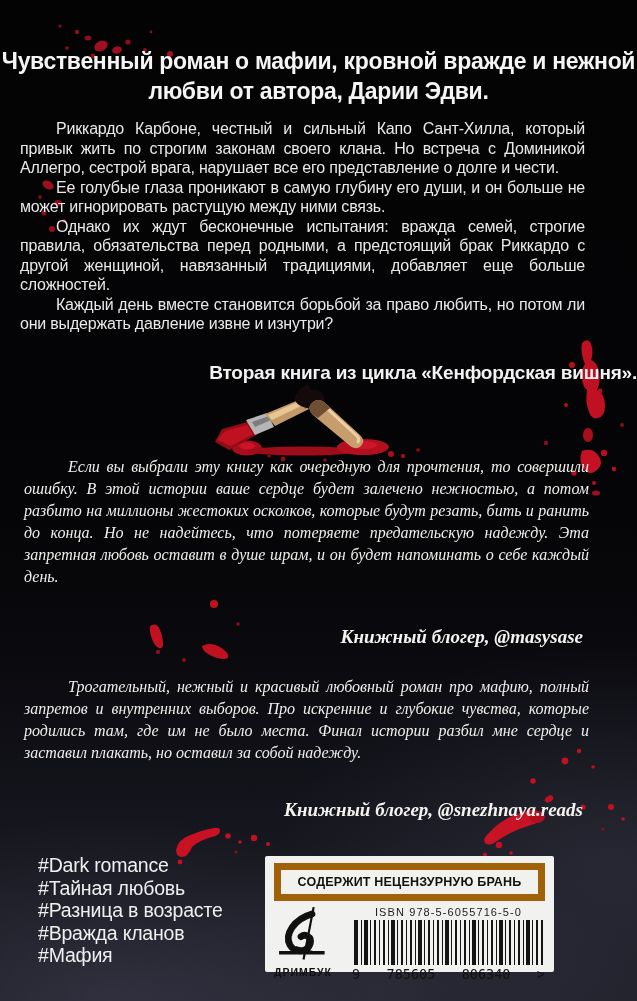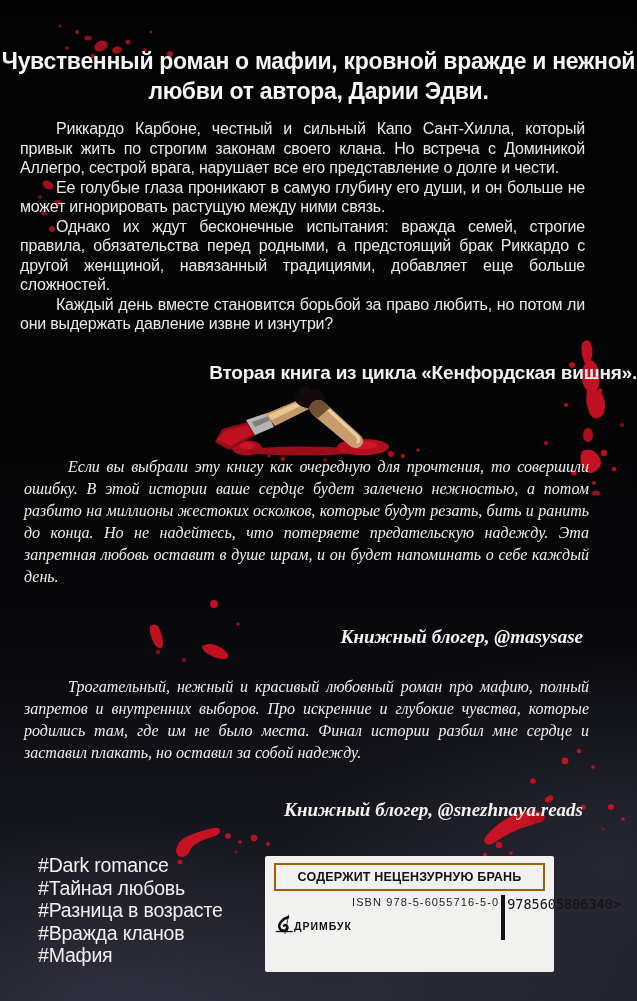--- a/index.html
+++ b/index.html
@@ -40,27 +40,27 @@
   .author-1{top:626px;}
   .author-2{top:799px;}
   .hashtags{left:38px;top:854px;color:#efefef;}
   .hashtags div{font-size:19.5px;line-height:22.5px;letter-spacing:-0.2px;}
   
   .info-box{
     left:265px;top:856px;width:289px;height:116px;background:#f1f1ef;
     border-radius:2px;box-sizing:border-box;padding:7px 9px;
   }
   .warning-box{
-    border:2px solid #a16207;height:24px;line-height:24px;text-align:center;
+    border:7px solid #a16207;height:24px;line-height:24px;text-align:center;
     font-size:12.5px;font-weight:bold;color:#111;letter-spacing:.2px;
   }
   .box-row{display:flex;margin-top:4px;}
-  .logo-col{width:78px;display:flex;flex-direction:row;align-items:center;}
+  .logo-col{width:78px;display:flex;flex-direction:column;align-items:flex-start;}
   .publisher-name{font-size:10.5px;font-weight:bold;color:#111;letter-spacing:1px;margin-top:1px;}
-  .barcode-col{flex:1;display:flex;flex-direction:row;justify-content:space-between;}
+  .barcode-col{flex:1;display:flex;flex-direction:column;justify-content:space-between;}
   .isbn-line{font-size:11px;color:#1c1c1c;letter-spacing:1.1px;text-align:center;margin:1px 0 2px 0;white-space:nowrap;}
   .bars{
     height:45px;margin:0 2px;
     background:
       repeating-linear-gradient(90deg,
         #141414 0 2px, rgba(0,0,0,0) 2px 5px,
         #141414 5px 6px, rgba(0,0,0,0) 6px 8px,
         #141414 8px 12px, rgba(0,0,0,0) 12px 14px,
         #141414 14px 15px, rgba(0,0,0,0) 15px 18px,
         #141414 18px 20px, rgba(0,0,0,0) 20px 23px,

